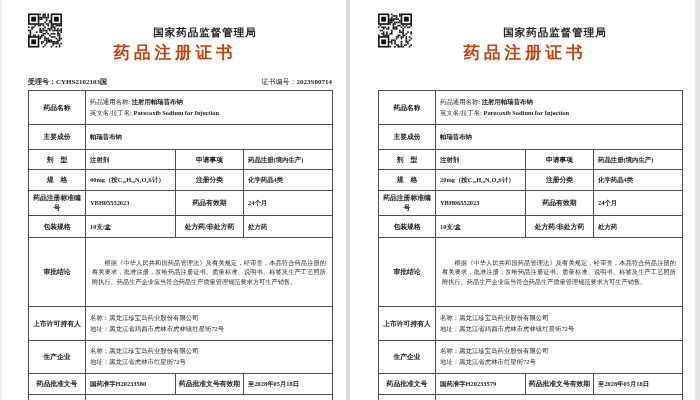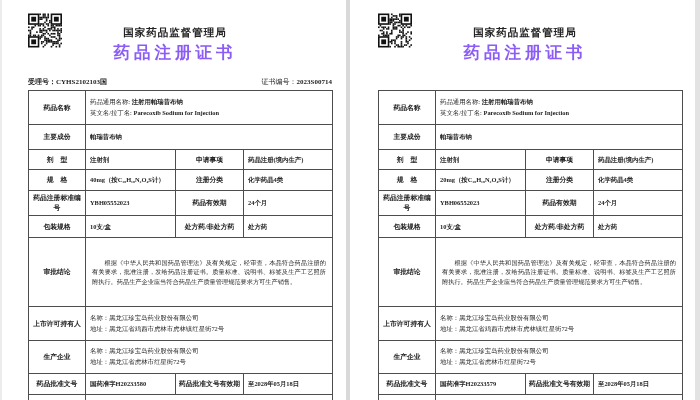--- a/index.html
+++ b/index.html
@@ -9,25 +9,25 @@
   }
   .page{
     width:350px;height:400px;background:#ffffff;position:relative;flex:none;
   }
   .page.first{box-shadow:inset -4px 0 0 #d9d9d9, inset 2px 0 0 #ececec;}
   .page.second{box-shadow:inset -5px 0 0 #e3e3e3;}
   .qr{position:absolute;left:28px;top:13px;width:34px;height:35px;}
   .agency{
     position:absolute;top:26px;left:0;width:100%;text-align:center;
     font-family:"Liberation Sans",sans-serif;font-weight:bold;font-size:10.5px;
-    letter-spacing:1px;color:#222;
+    letter-spacing:1px;color:#222;padding-left:30px;
   }
   .doc-title{
     position:absolute;top:42px;left:0;width:100%;text-align:center;
-    font-weight:bold;font-size:16.5px;letter-spacing:4px;color:#8b5cf6;
+    font-weight:bold;font-size:16.5px;letter-spacing:4px;color:#c2410c;
   }
   .accept-row{
     position:absolute;top:77px;left:28px;width:304px;
     display:flex;justify-content:space-between;font-size:7px;color:#222;
   }
   .accept-row b{font-weight:bold;}
   .cert-table{
     position:absolute;top:90px;left:28px;width:304px;
     border-collapse:collapse;table-layout:fixed;
   }

